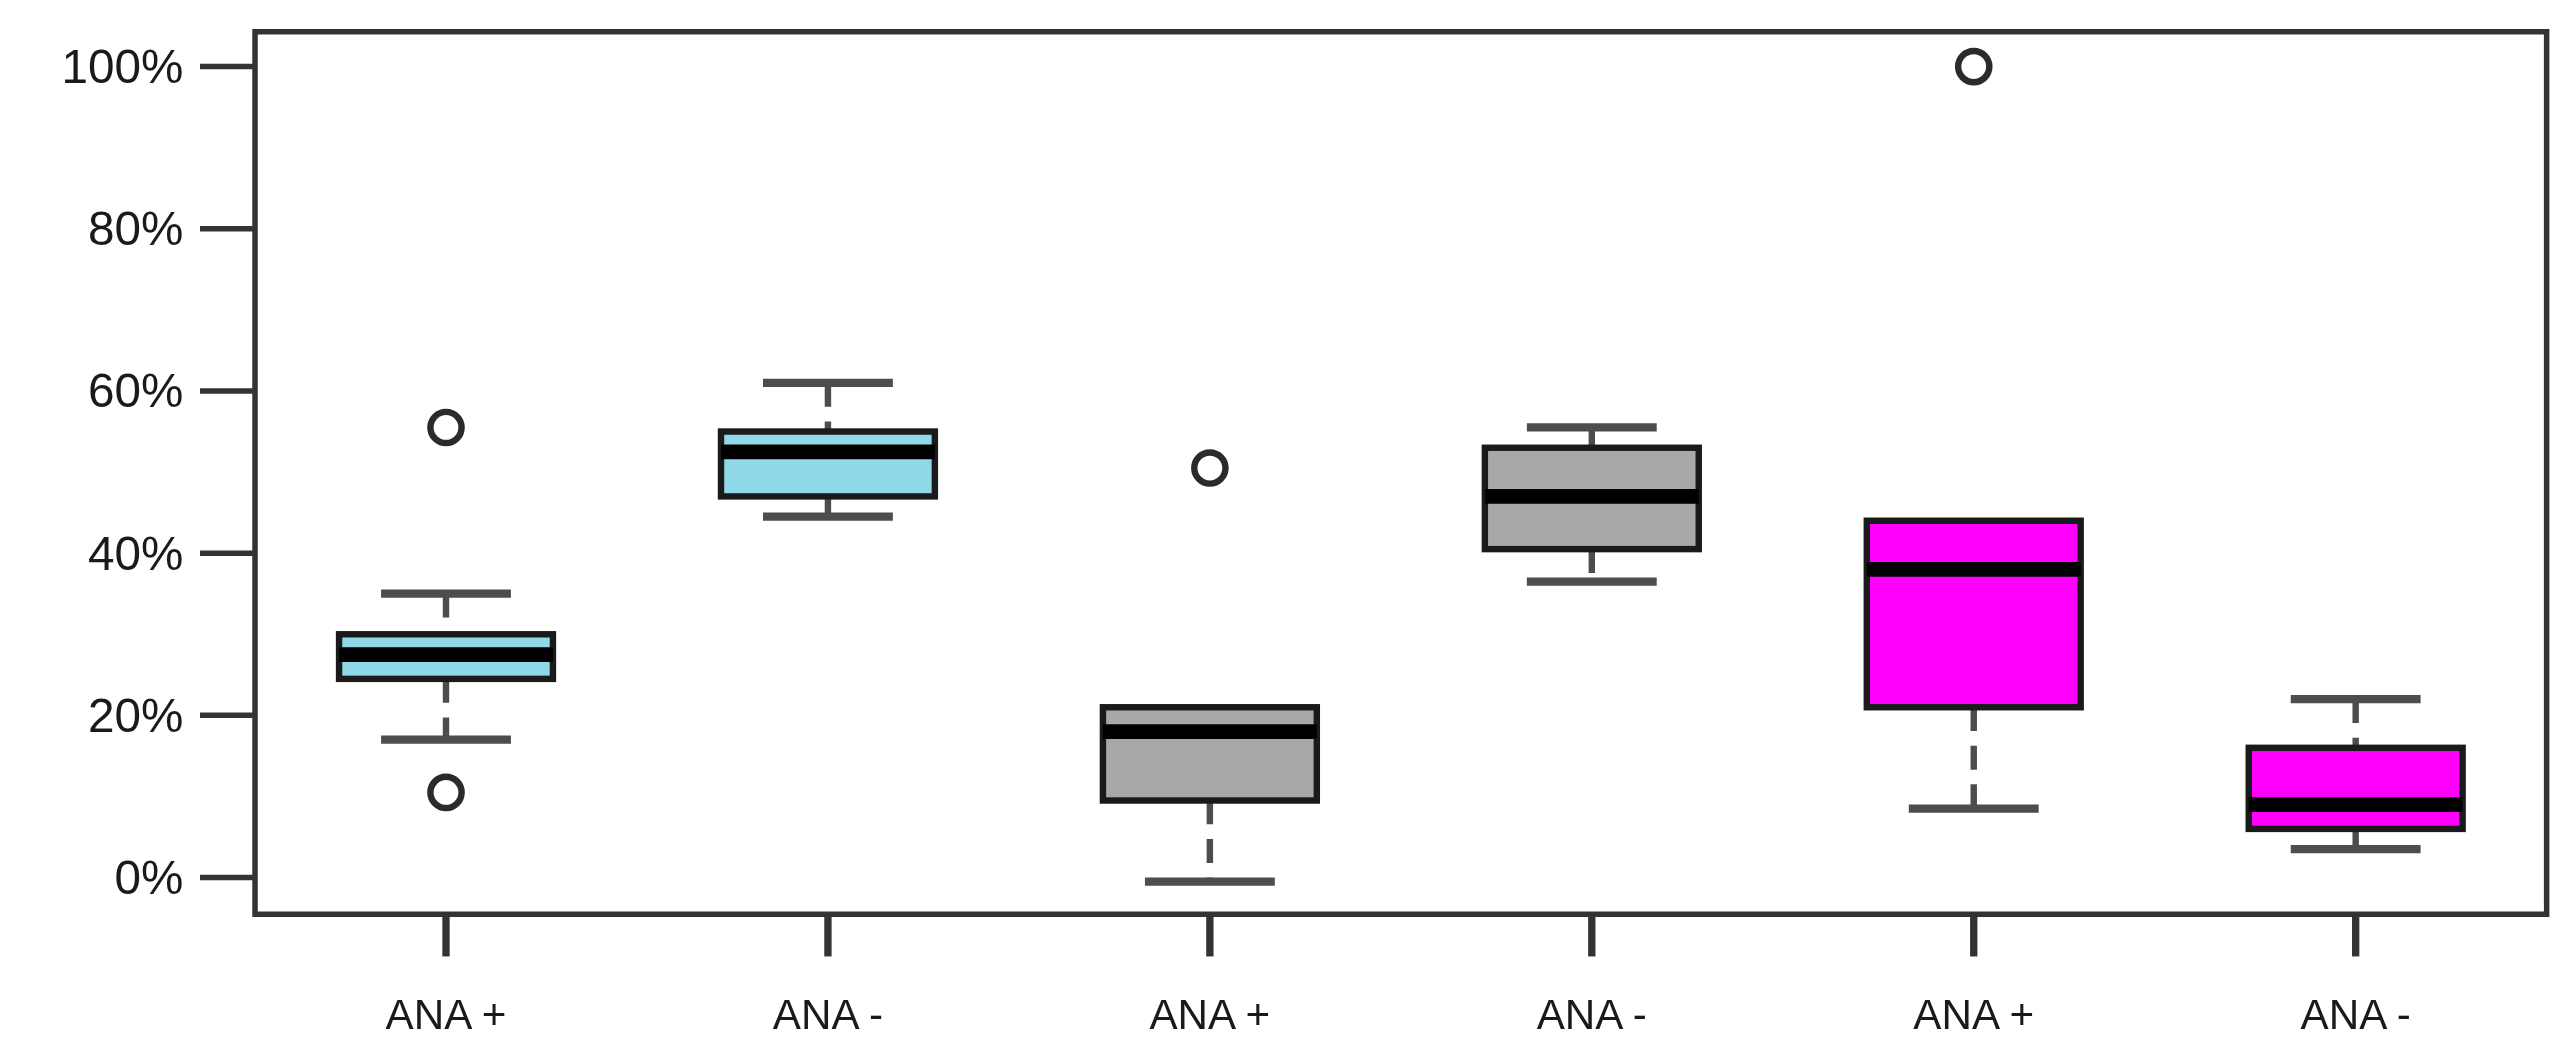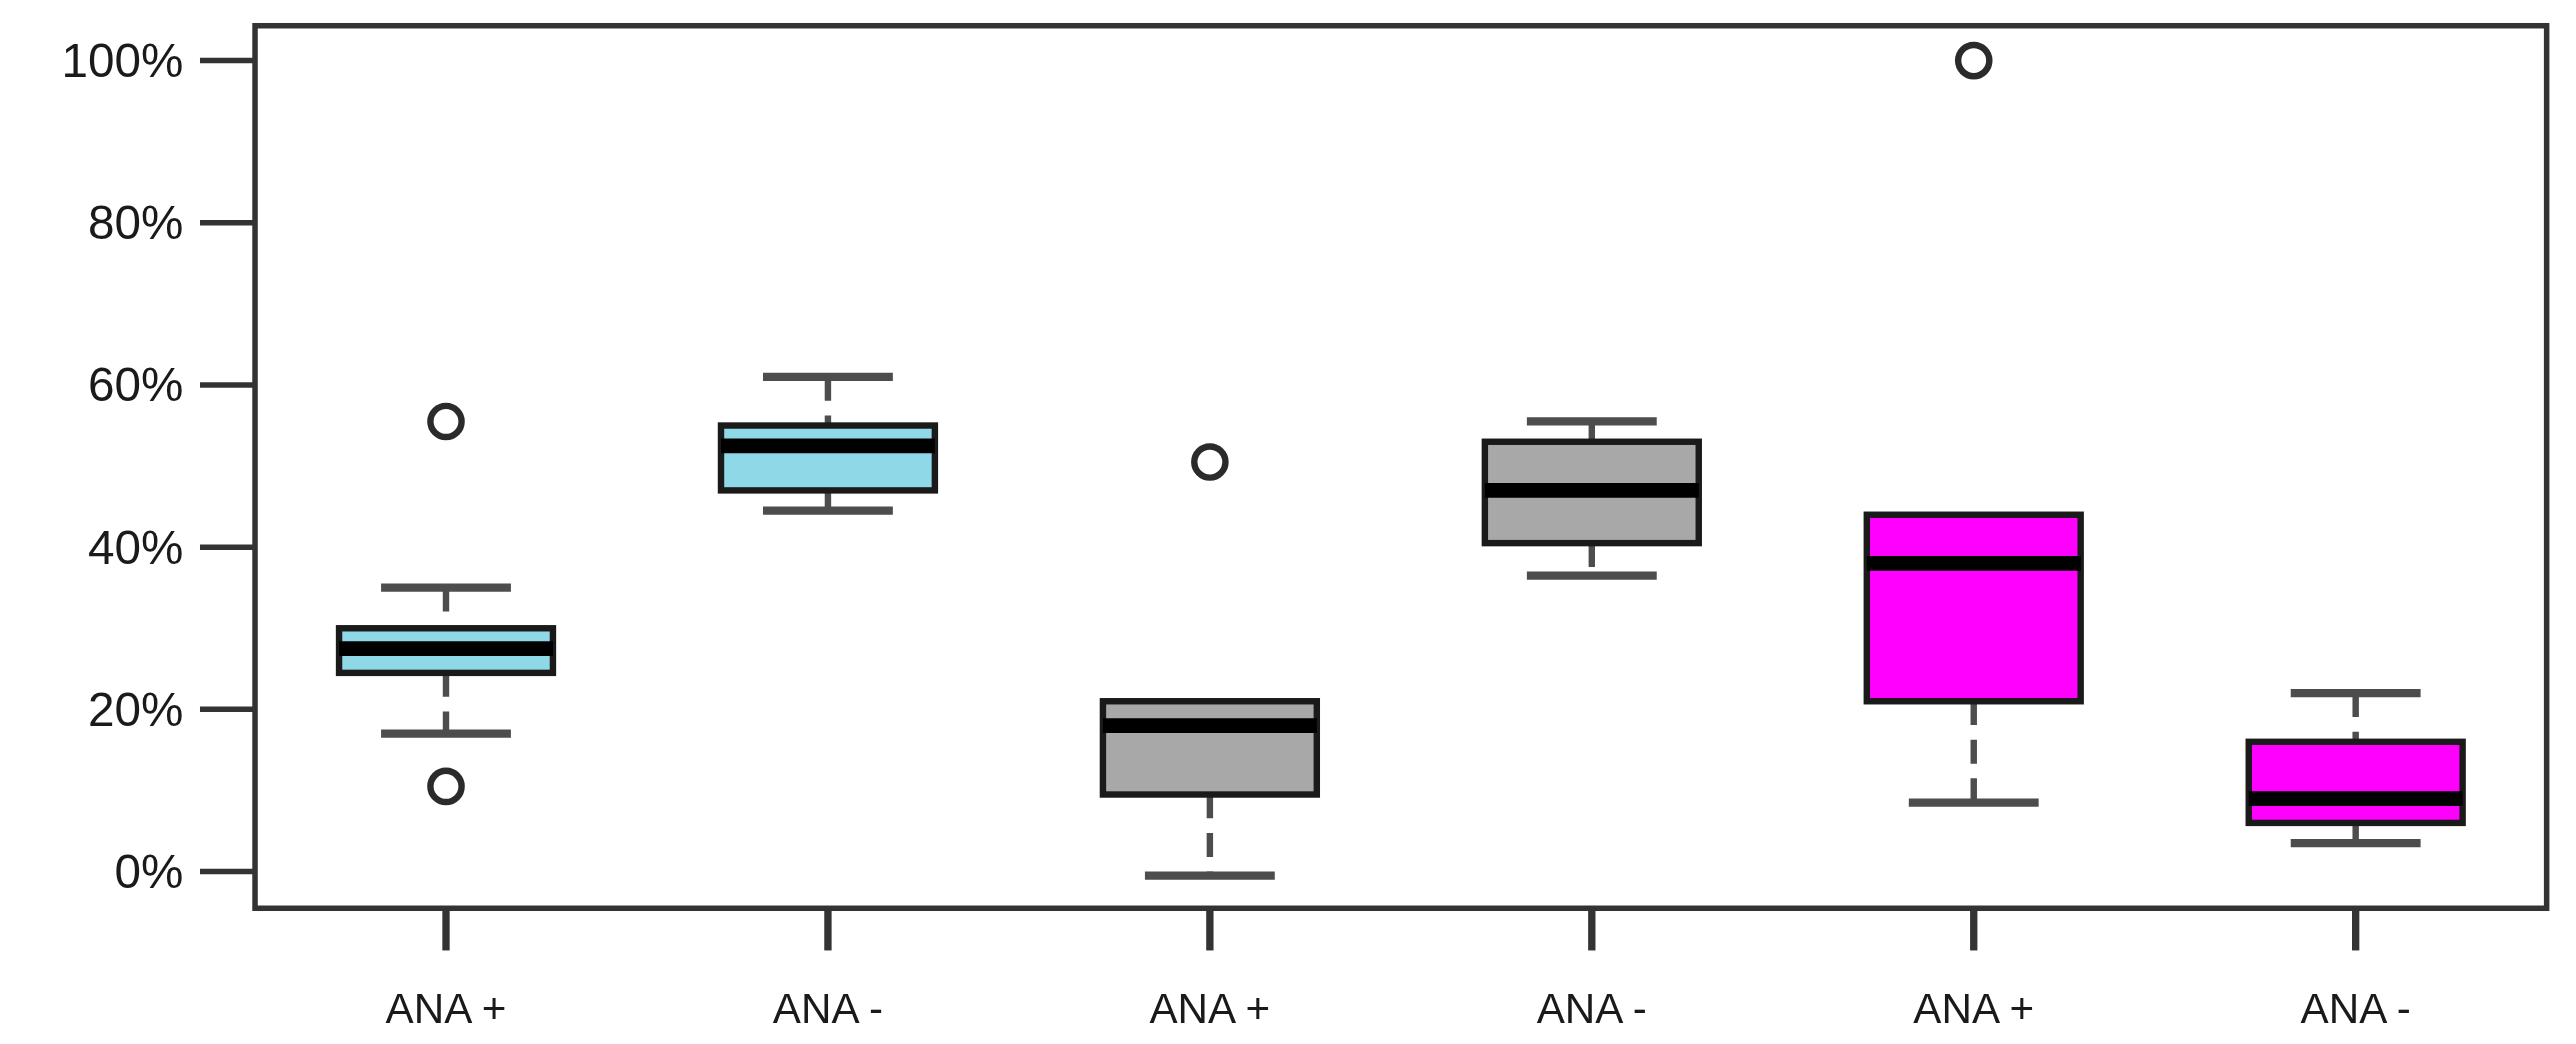--- a/index.html
+++ b/index.html
@@ -1,17 +1,17 @@
 <!DOCTYPE html>
 <html style="font-size:14.7px"><head>
 <meta charset="utf-8">
 <style>
   html,body{margin:0;padding:0;background:#ffffff;}
   body{width:2576px;height:1045px;font-family:"Liberation Sans",sans-serif;overflow:hidden;}
-  #chart-root{position:relative;width:2576px;height:966px;background:#fff;}
+  #chart-root{position:relative;width:2576px;height:966px;background:#fff;margin-top:6px;}
   svg{display:block;}
   .tick-label{font-family:"Liberation Sans",sans-serif;font-size:52px;fill:#1a1a1a;}
   .cat-label{font-family:"Liberation Sans",sans-serif;font-size:46px;fill:#1a1a1a;}
 </style>
 </head>
 <body>
 
 <div id="chart-root">
   <svg id="plot-svg" width="2576" height="1045" viewBox="0 0 2808 1139" xmlns="http://www.w3.org/2000/svg">
     <rect x="0" y="0" width="2808" height="1139" fill="#ffffff"></rect>

